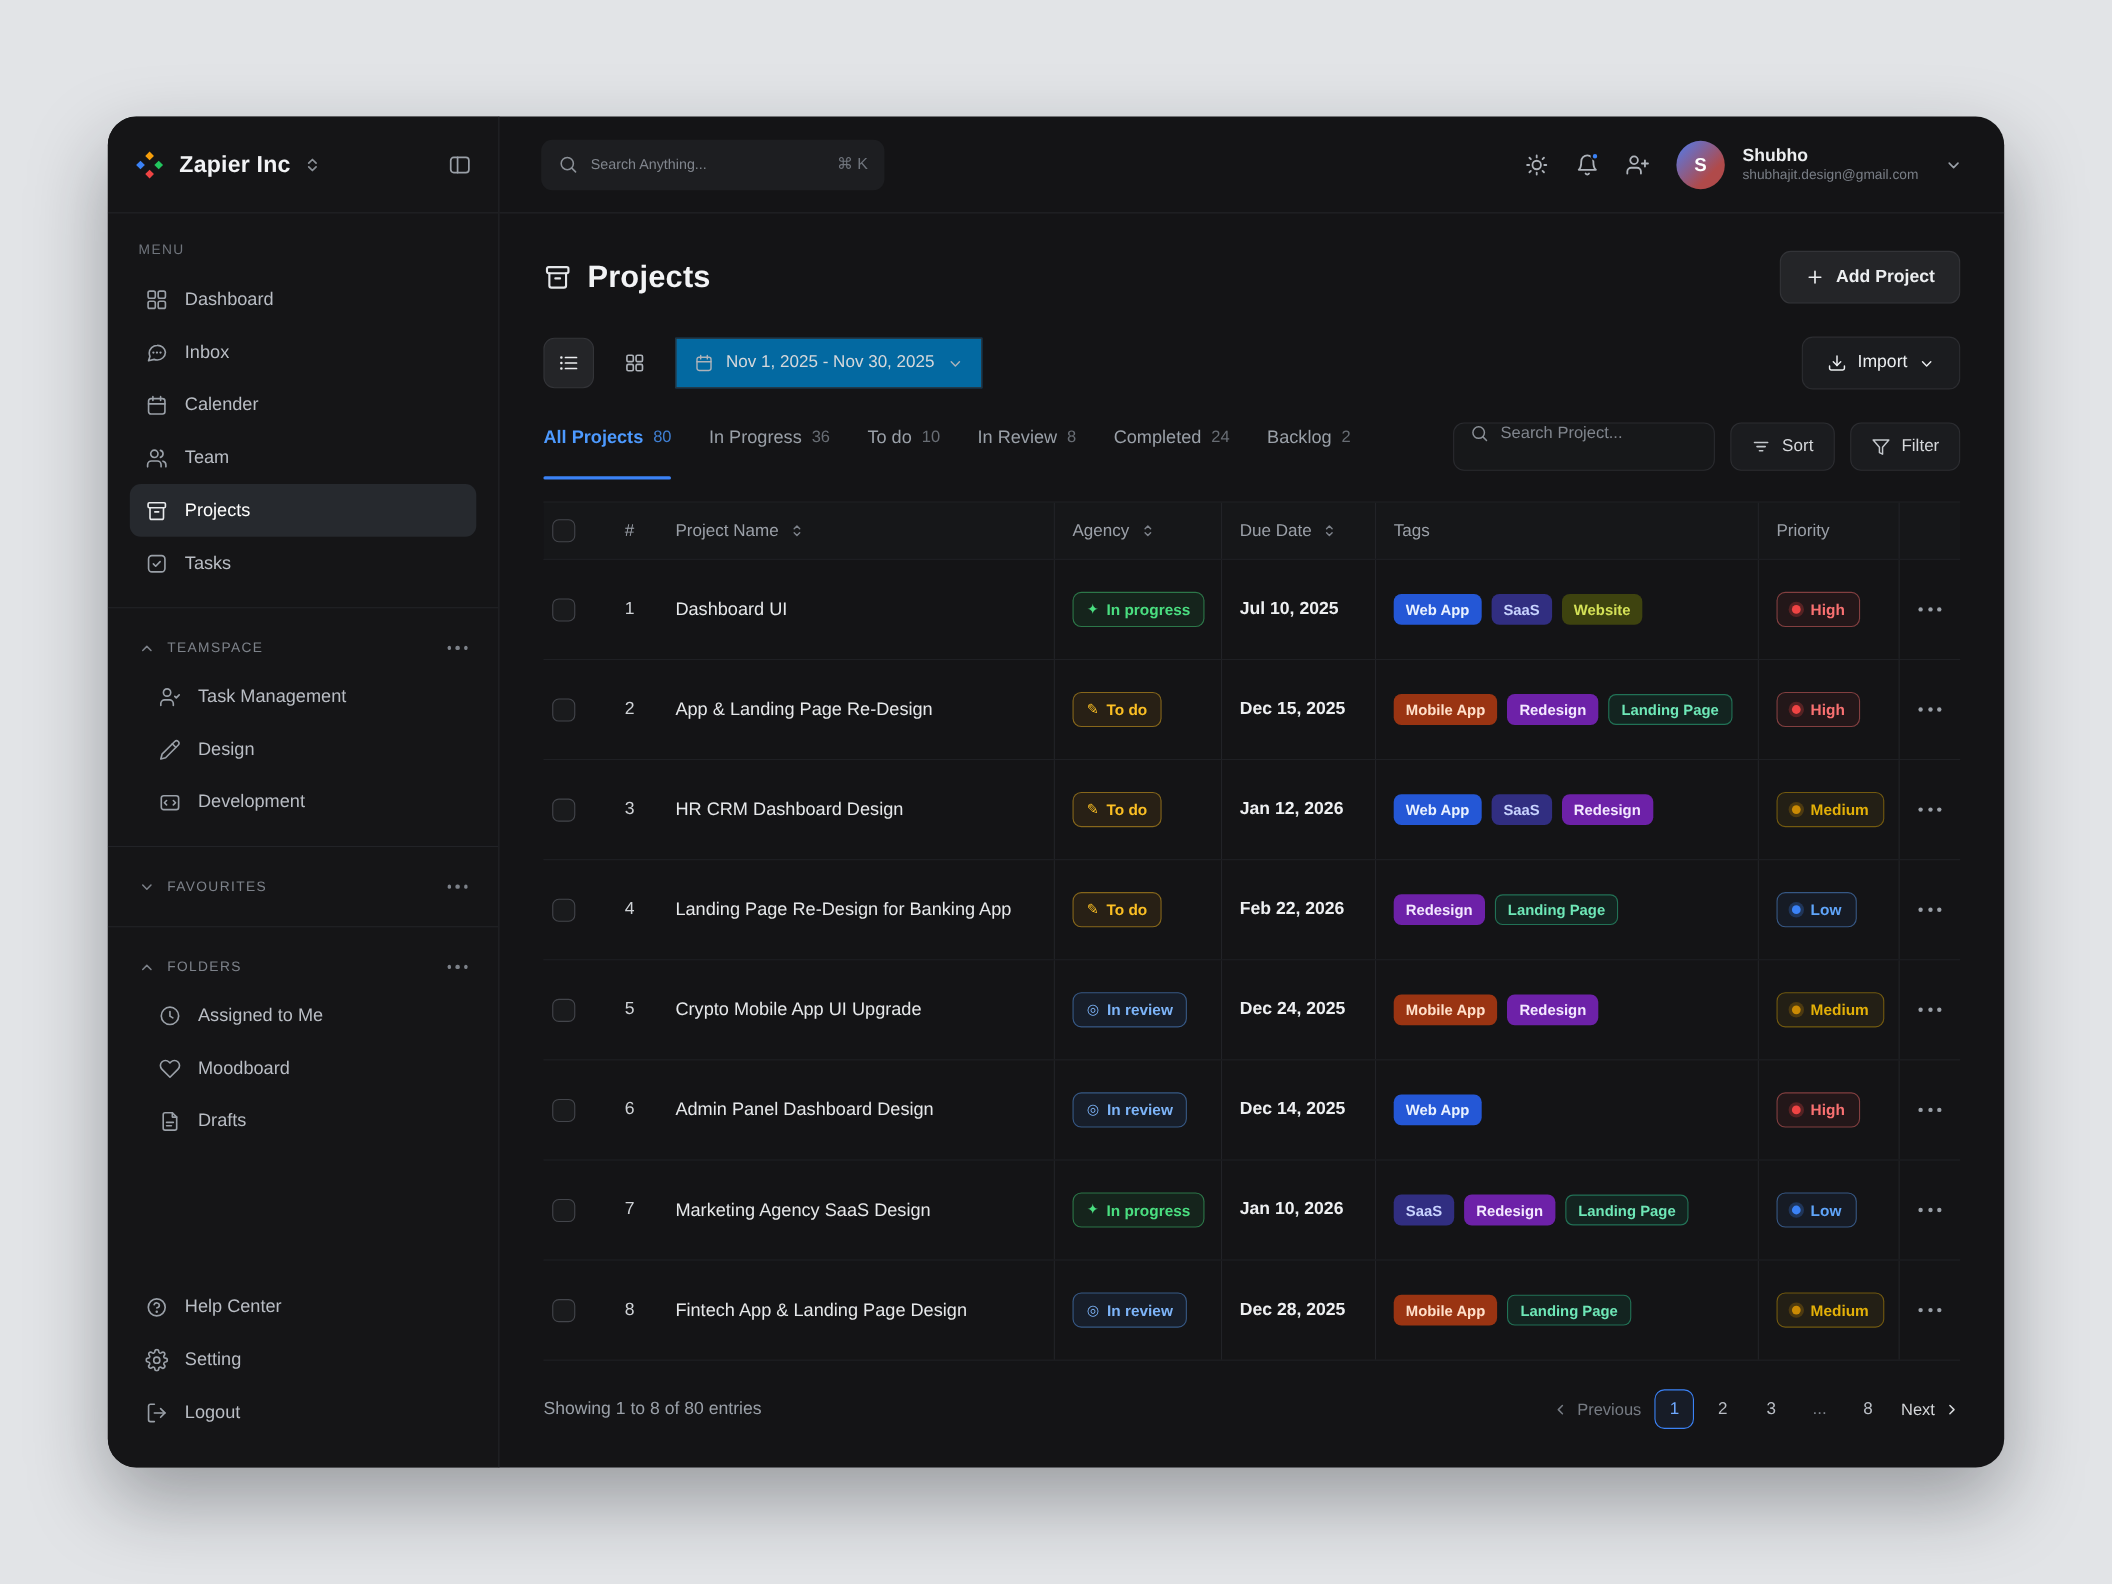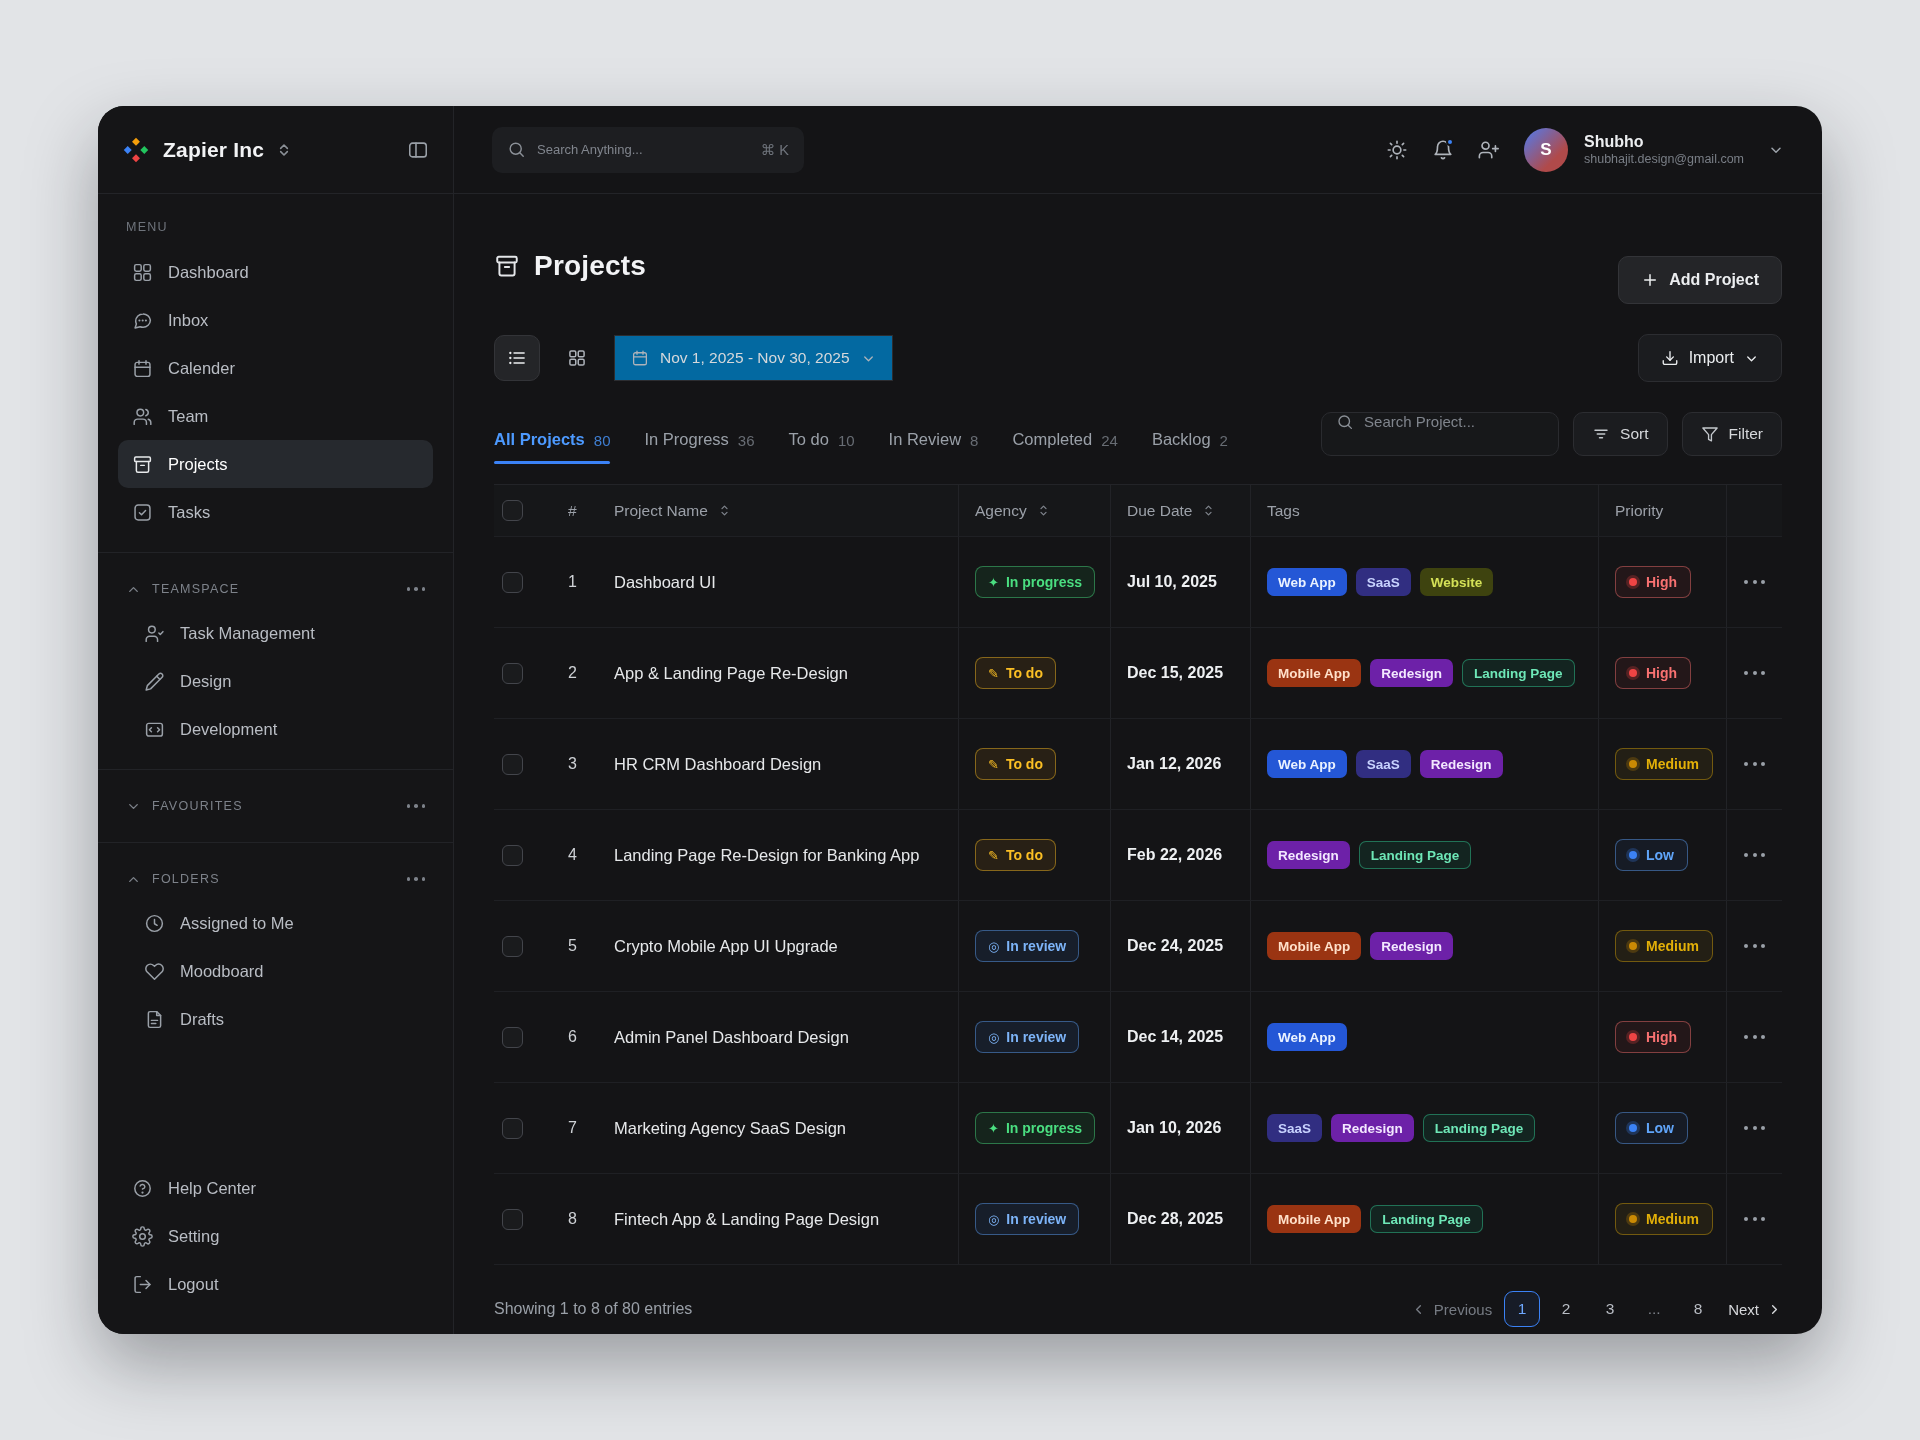--- a/index.html
+++ b/index.html
@@ -57,32 +57,32 @@
   .uemail { font-size:12.5px; color:#797e86; }
   .chev-sm { width:16px; height:16px; color:#9aa0a8; }
   
   .content { flex:1; padding:34px 40px 0; display:flex; flex-direction:column; min-height:0; }
   .title-row { display:flex; align-items:center; margin-bottom:30px; }
   .title-row h1 { font-size:28px; font-weight:700; color:#f2f3f5; letter-spacing:.2px; }
   .title-ic { width:26px; height:26px; color:#e4e6e9; margin-right:14px; }
   .btn { display:inline-flex; align-items:center; gap:10px; height:48px; padding:0 22px; border-radius:10px; font-size:16px; font-weight:600; color:#eceef0; background:#242528; border:1px solid #333438; cursor:pointer; font-family:inherit; }
   .btn svg { width:18px; height:18px; }
   .btn.ghost { background:#1b1c1f; border-color:#2c2d31; font-weight:500; }
-  .add-btn { margin-left:auto;margin-top:28px; }
+  .add-btn { margin-left:auto; }
   .toolbar { display:flex; align-items:center; gap:14px; margin-bottom:30px; }
   .icon-btn { width:46px; height:46px; border-radius:10px; display:flex; align-items:center; justify-content:center; color:#aeb3ba; cursor:pointer; }
   .icon-btn svg { width:20px; height:20px; }
   .icon-btn.sel { background:#242528; border:1px solid #333438; color:#eceef0; }
   .chip { height:46px; display:inline-flex; align-items:center; gap:11px; padding:0 16px; background:#0369a1; border:1px solid #2c2d31; border-radius:0; font-size:15.5px; color:#d6d8db; cursor:pointer; }
   .chip svg { width:18px; height:18px; color:#aeb3ba; }
   .import-btn { margin-left:auto; }
   
   .tabs-row { display:flex; align-items:center; margin-bottom:20px; }
   .tabs { display:flex; gap:34px; align-self:flex-end; }
-  .tab { display:flex; gap:9px; align-items:flex-end; padding-bottom:15px; font-size:16.5px; color:#9aa0a8; position:relative; cursor:pointer; white-space:nowrap; }
+  .tab { display:flex; gap:9px; align-items:flex-start; padding-bottom:28px; font-size:16.5px; color:#9aa0a8; position:relative; cursor:pointer; white-space:nowrap; }
   .tab .t-count { font-size:15px; color:#686d74; }
   .tab.active { color:#4d9aff; font-weight:600; }
   .tab.active .t-count { color:#3f7ed1; font-weight:400; }
   .tab.active::after { content:""; position:absolute; left:0; right:0; bottom:0; height:3px; border-radius:2px; background:#3b82f6; }
   .table-controls { margin-left:auto; display:flex; gap:14px; align-items:center; padding-bottom:8px; }
   .psearch { width:238px; height:44px; background:#17181a; border:1px solid #2a2b2f; border-radius:10px; display:flex; align-items:flex-start; gap:10px; padding:0 14px; }
   .psearch svg { width:18px; height:18px; color:#8b9097; flex:none; }
   .psearch input { flex:1; min-width:0; background:transparent; border:0; outline:none; color:#d6d8db; font-size:15px; font-family:inherit; }
   .psearch input::placeholder { color:#80858d; }
   .sbtn { height:44px; padding:0 18px; display:inline-flex; align-items:center; gap:10px; background:#1b1c1f; border:1px solid #2c2d31; border-radius:10px; color:#d6d8db; font-size:15.5px; cursor:pointer; font-family:inherit; }

